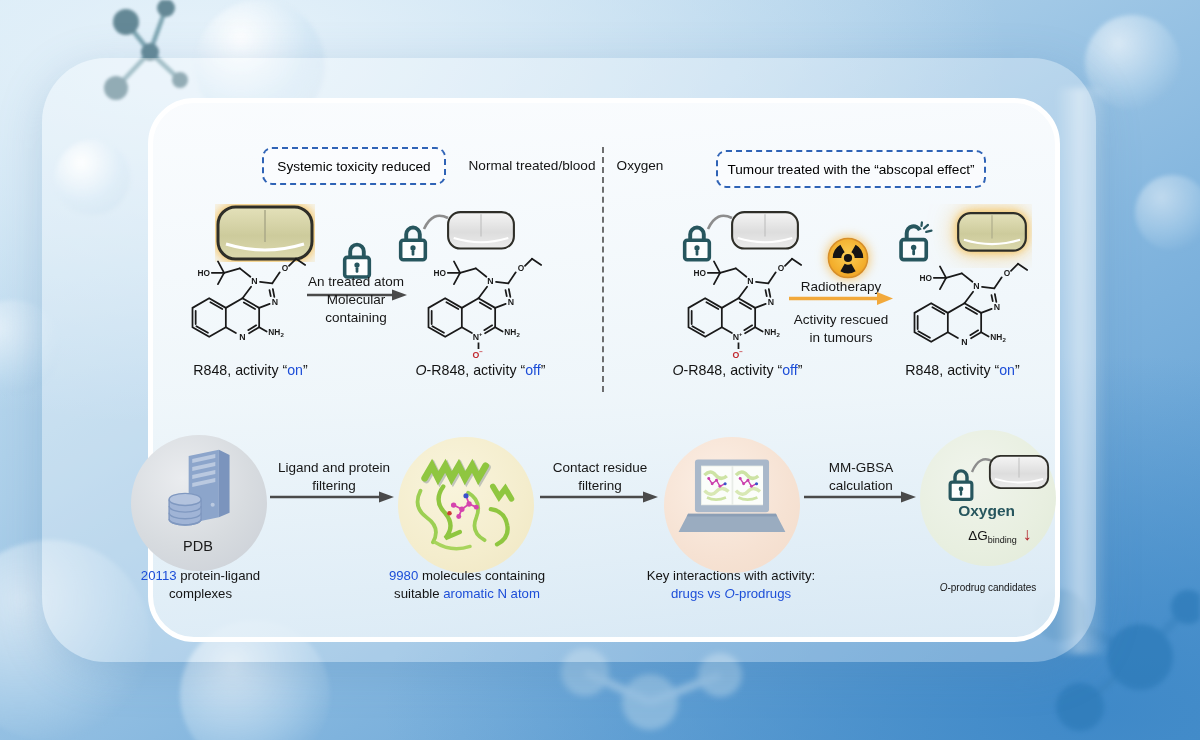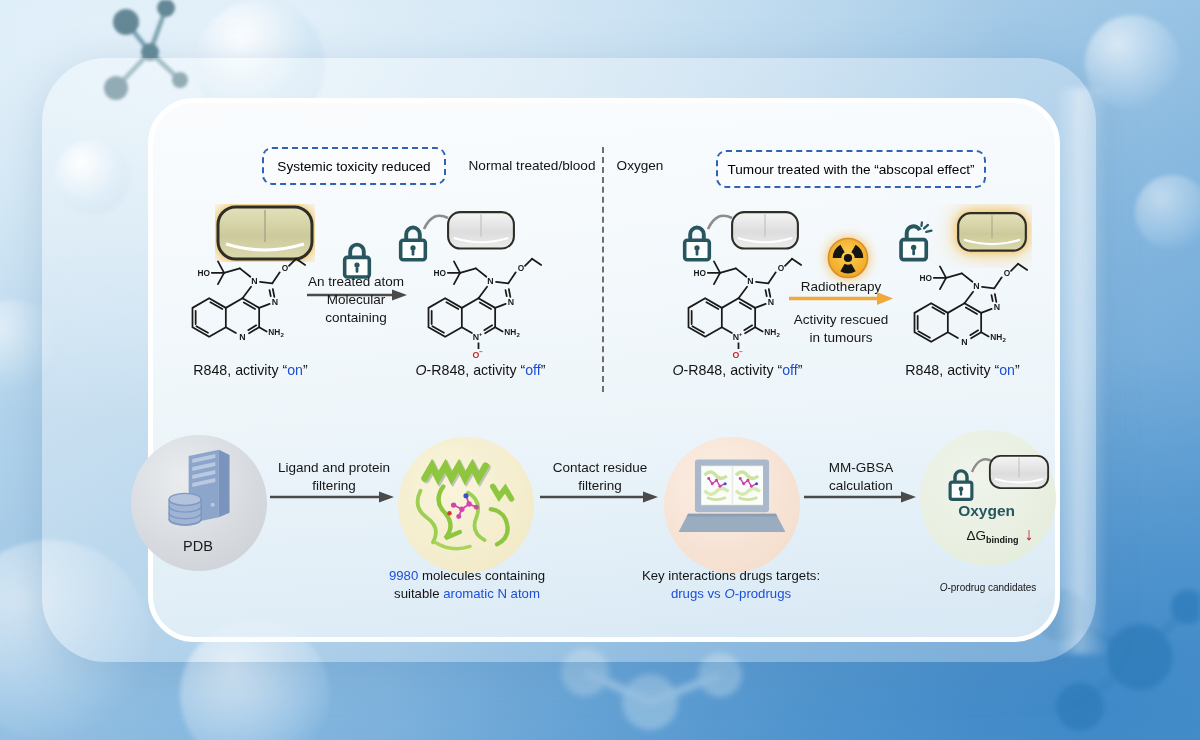--- a/index.html
+++ b/index.html
@@ -26,21 +26,21 @@
   .dashbox{position:absolute;display:flex;align-items:center;justify-content:center;
       border:2.4px dashed #2f63b6;border-radius:10px;background:rgba(253,254,255,.55);
       font-size:13.6px;color:#000000;box-sizing:border-box;text-align:center;}
   .rlabel{position:absolute;font-size:13.6px;color:#141414;text-align:center;}
   .vdash{position:absolute;border-left:2px dashed #4d4d4d;opacity:.8;}
   .cap{position:absolute;font-size:14.2px;color:#141414;text-align:center;white-space:nowrap;}
   .bcap{position:absolute;font-size:13.2px;line-height:1.34;color:#141414;text-align:center;}
   .albl{position:absolute;font-size:13.5px;line-height:1.3;color:#161616;text-align:center;}
   .red{color:#1d4ed8;}
   i{font-style:italic;}
-  sub{font-size:9px;vertical-align:-3px;font-weight:bold;}
+  sub{font-size:9px;vertical-align:-3px;}
   .glow{filter:drop-shadow(0 0 5px rgba(243,186,73,.95)) drop-shadow(0 0 12px rgba(243,186,73,.6));}
   .rad-glow{filter:drop-shadow(0 0 6px rgba(246,174,44,.8));}
   .circle{position:absolute;width:136px;height:136px;border-radius:50%;}
   .c-pdb{background:radial-gradient(circle at 38% 32%, #eaecef 0%, #d7dbdf 55%, #c9ced6 100%);}
   .c-prot{background:radial-gradient(circle at 40% 35%, #f9f4dc 0%, #f4edcd 60%, #efe6c2 100%);}
   .c-lap{background:radial-gradient(circle at 40% 35%, #fcefe5 0%, #f6e2d3 60%, #f2dbca 100%);}
   .c-oxy{background:radial-gradient(circle at 40% 35%, #f0f4ec 0%, #e8efe0 60%, #e1ead8 100%);}
   .pdb-lbl{position:absolute;font-size:14.5px;color:#1b1b1b;text-align:center;}
   .oxy-lbl{position:absolute;font-size:15.5px;font-weight:700;color:#27565e;text-align:right;}
   .dg{position:absolute;font-size:13.5px;color:#141414;text-align:center;}
@@ -336,20 +336,24 @@
   <div class="cap" style="left:168px;top:362px;width:165px"><i></i><span>R848, activity “</span><span class="red">on</span><span>”</span></div>
   <div class="cap" style="left:393px;top:362px;width:175px"><i>O</i><span>-R848, activity “</span><span class="red">off</span><span>”</span></div>
   <div class="cap" style="left:650px;top:362px;width:175px"><i>O</i><span>-R848, activity “</span><span class="red">off</span><span>”</span></div>
   <div class="cap" style="left:880px;top:362px;width:165px"><i></i><span>R848, activity “</span><span class="red">on</span><span>”</span></div>
 
   <div class="circle c-pdb" style="left:131px;top:435px"></div>
   <svg class="abs" style="left:162px;top:444px" width="80" height="86" viewBox="0 0 90 96">
       <use href="#sym-server" width="90" height="96"></use>
     </svg>
   <div class="pdb-lbl" style="left:131px;top:538px;width:134px">PDB</div>
+  <div class="bcap" style="left:118px;top:567px;width:165px">
+    <div><span class="red">20113</span><span> protein-ligand</span></div>
+    <div>complexes</div>
+  </div>
 
   <div class="albl" style="left:270px;top:459px;width:128px">
     <div>Ligand and protein</div>
     <div>filtering</div>
   </div>
   <svg class="abs" style="left:270px;top:490px" width="124" height="14" viewBox="0 0 124 14">
     <line x1="0" y1="7" x2="111" y2="7" stroke="#4a4a4a" stroke-width="2.6"></line>
       <polygon points="109,1.5 124,7 109,12.5" fill="#4a4a4a"></polygon>
   </svg>
 
@@ -369,21 +373,21 @@
   <svg class="abs" style="left:540px;top:490px" width="118" height="14" viewBox="0 0 118 14">
     <line x1="0" y1="7" x2="105" y2="7" stroke="#4a4a4a" stroke-width="2.6"></line>
       <polygon points="103,1.5 118,7 103,12.5" fill="#4a4a4a"></polygon>
   </svg>
 
   <div class="circle c-lap" style="left:664px;top:437px"></div>
   <svg class="abs" style="left:676px;top:456px" width="112" height="83" viewBox="0 0 130 96">
       <use href="#sym-laptop" width="130" height="96"></use>
     </svg>
   <div class="bcap" style="left:636px;top:567px;width:190px">
-    <div>Key interactions drugs targets:</div>
+    <div>Key interactions with activity:</div>
     <div><span class="red"><span>drugs vs </span><i>O</i><span>-prodrugs</span></span></div>
   </div>
 
   <div class="albl" style="left:800px;top:459px;width:122px">
     <div>MM-GBSA</div>
     <div>calculation</div>
   </div>
   <svg class="abs" style="left:804px;top:490px" width="112" height="14" viewBox="0 0 112 14">
     <line x1="0" y1="7" x2="99" y2="7" stroke="#4a4a4a" stroke-width="2.6"></line>
       <polygon points="97,1.5 112,7 97,12.5" fill="#4a4a4a"></polygon>

